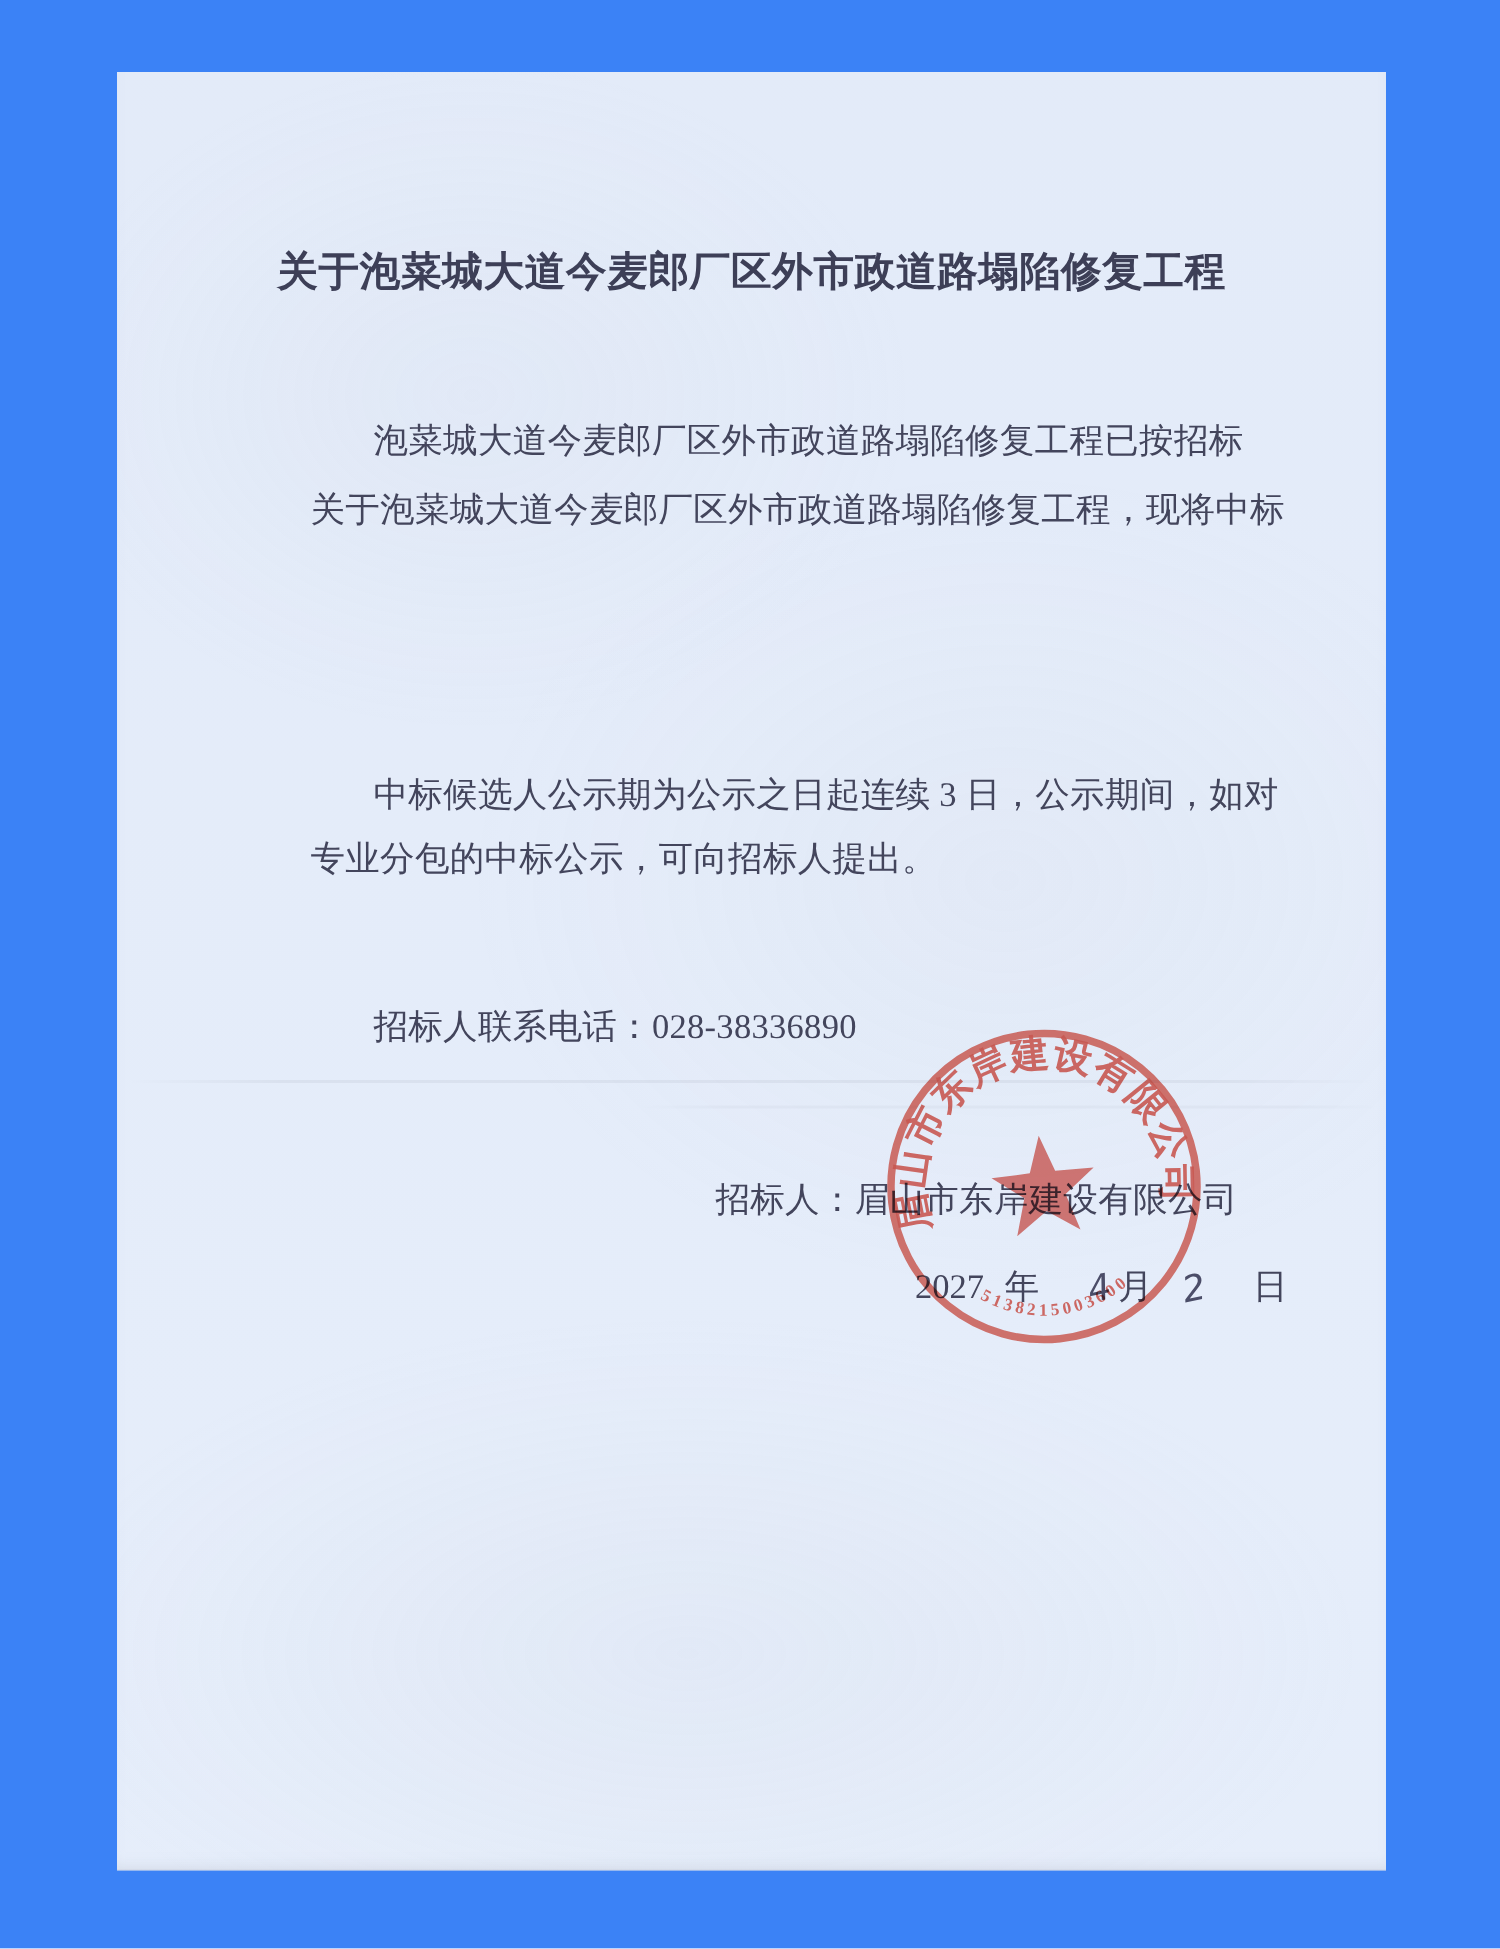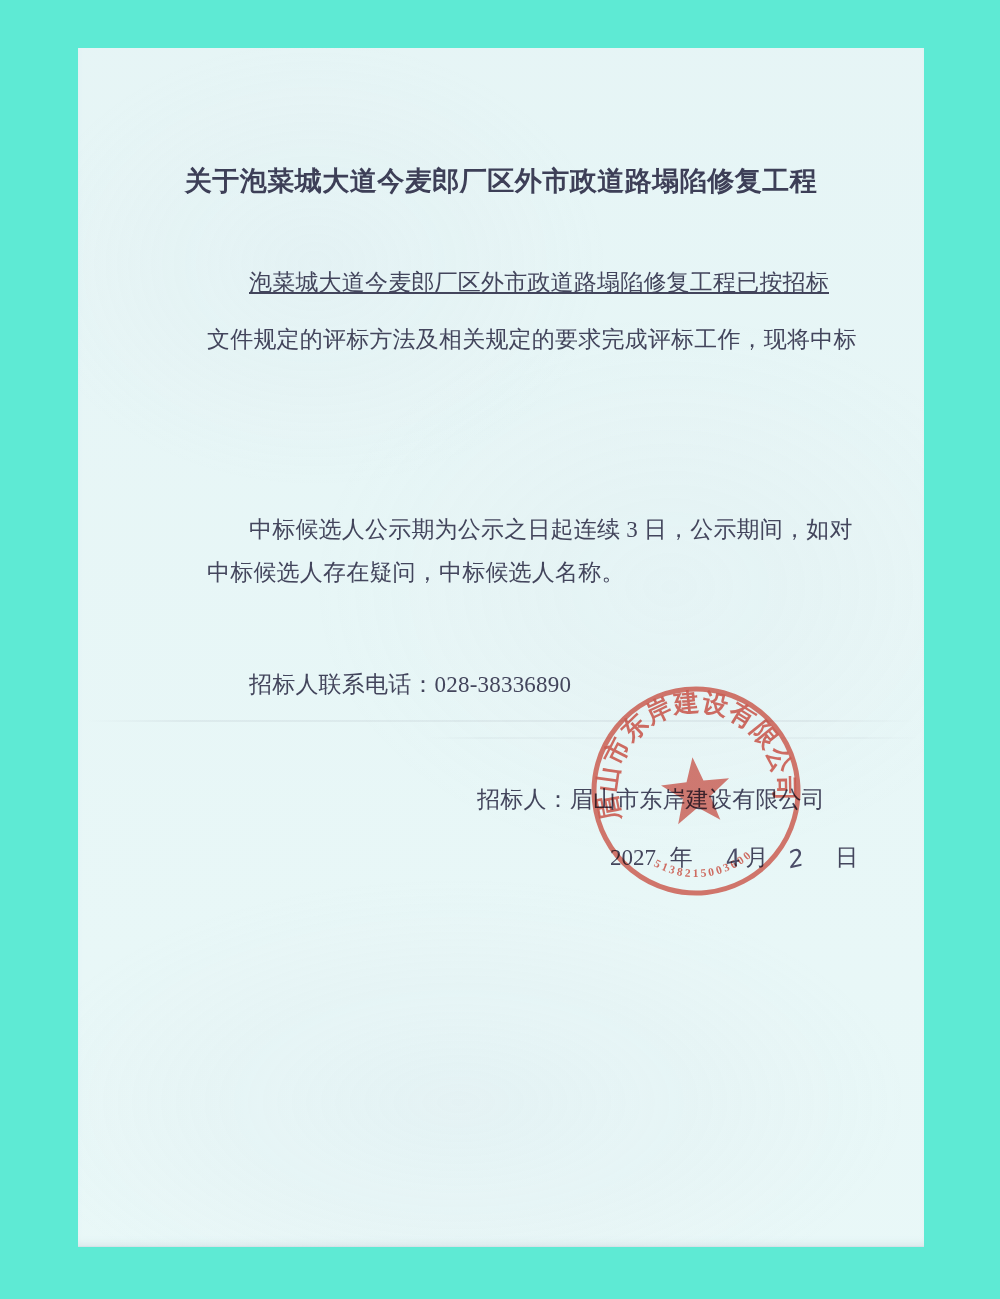--- a/index.html
+++ b/index.html
@@ -5,21 +5,21 @@
   html, body {
     margin: 0;
     padding: 0;
     background: #ffffff;
     font-family: "Liberation Serif", "DejaVu Serif", serif;
   }
   .canvas {
     position: relative;
     width: 1000px;
     height: 1299px;
-    background: #5eead4;
+    background: #3b82f6;
     overflow: hidden;
   }
   
   .paper {
     position: absolute;
     left: 78px;
     top: 48px;
     width: 846px;
     height: 1198px;
     background:
@@ -54,21 +54,21 @@
 
   .line {
     position: absolute;
     font-size: 23px;
     letter-spacing: 0.2px;
     white-space: nowrap;
     color: #43455c;
   }
   .margin  { left: 129px; }
   .indent  { left: 171px; }
-  .b1 { top: 219px; text-decoration: underline; }
+  .b1 { top: 230px; }
   .b2 { top: 276px; }
   .b3 { top: 334px; }
   .b4 { top: 394px; }
   .b5 { top: 454px; margin-top: 12px; }
   .b6 { top: 509px; }
   .b7 { top: 621px; }
 
   .sig { top: 736px; left: 399px; }
 
   .date-line {
@@ -111,23 +111,23 @@
 
 <div class="canvas">
   <div class="paper">
 
     <div class="crease crease1"></div>
     <div class="crease crease2"></div>
 
     <h1 class="title t1">关于泡菜城大道今麦郎厂区外市政道路塌陷修复工程</h1>
 
     <div class="line indent b1">泡菜城大道今麦郎厂区外市政道路塌陷修复工程已按招标</div>
-    <div class="line margin b2">文件规定的评标方法及相关规定的要求完成评标工作，现将中标</div>
+    <div class="line margin b2">关于泡菜城大道今麦郎厂区外市政道路塌陷修复工程，现将中标</div>
     <div class="line indent b5">中标候选人公示期为公示之日起连续 3 日，公示期间，如对</div>
-    <div class="line margin b6">中标候选人存在疑问，中标候选人名称。</div>
+    <div class="line margin b6">专业分包的中标公示，可向招标人提出。</div>
     <div class="line indent b7">招标人联系电话：028-38336890</div>
 
     <div class="line sig">招标人：眉山市东岸建设有限公司</div>
 
     <div class="date-line">
       <span>2027</span>
       <span class="gap-s">年</span>
       <span class="gap-l hand">4</span>
       <span>月</span>
       <span class="gap-m hand">2</span>

